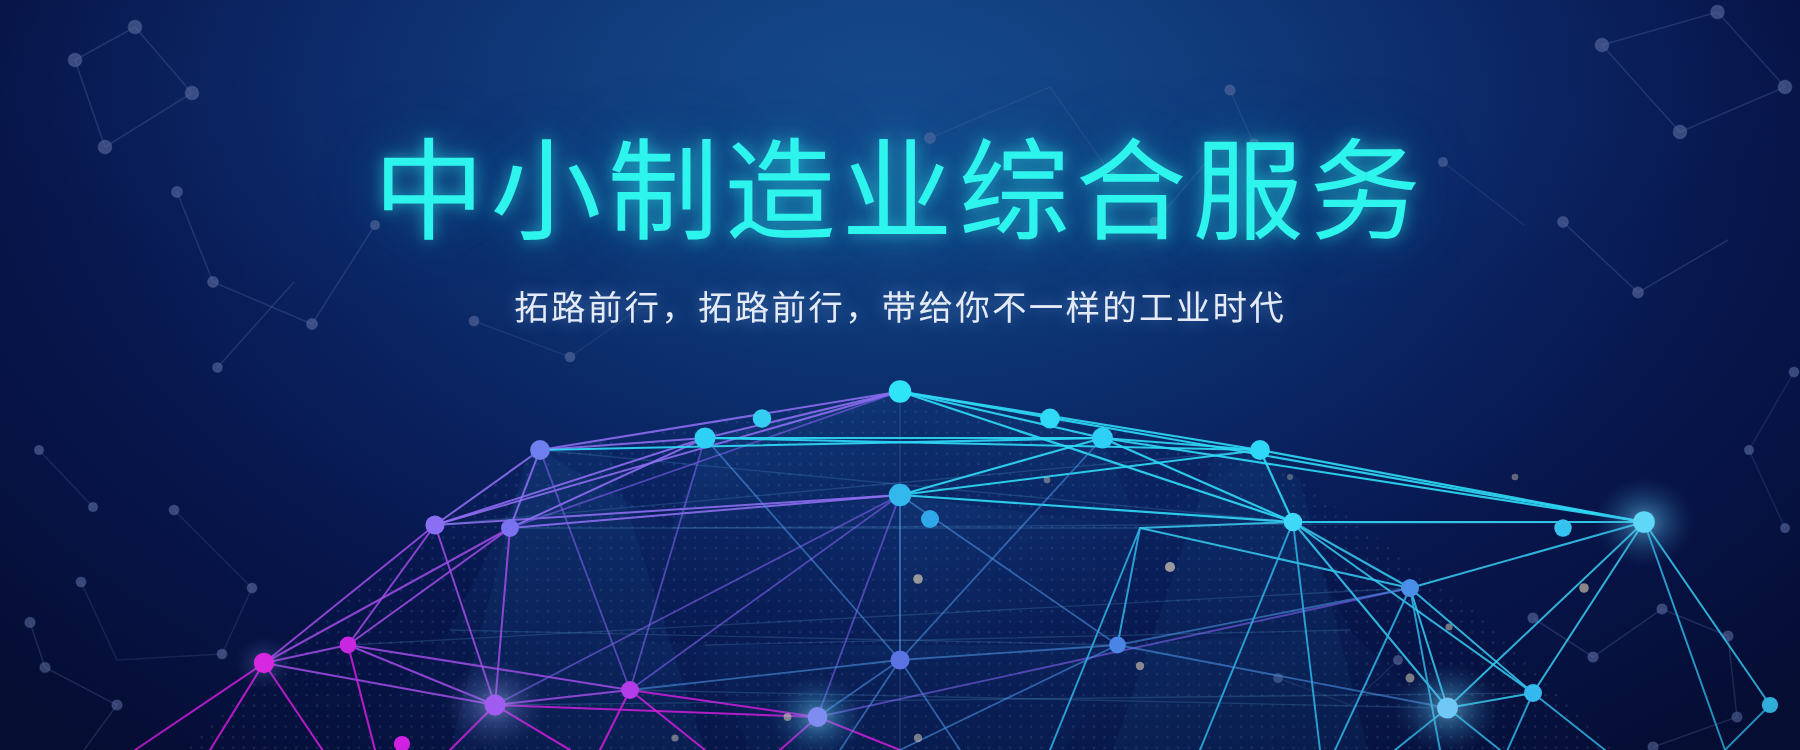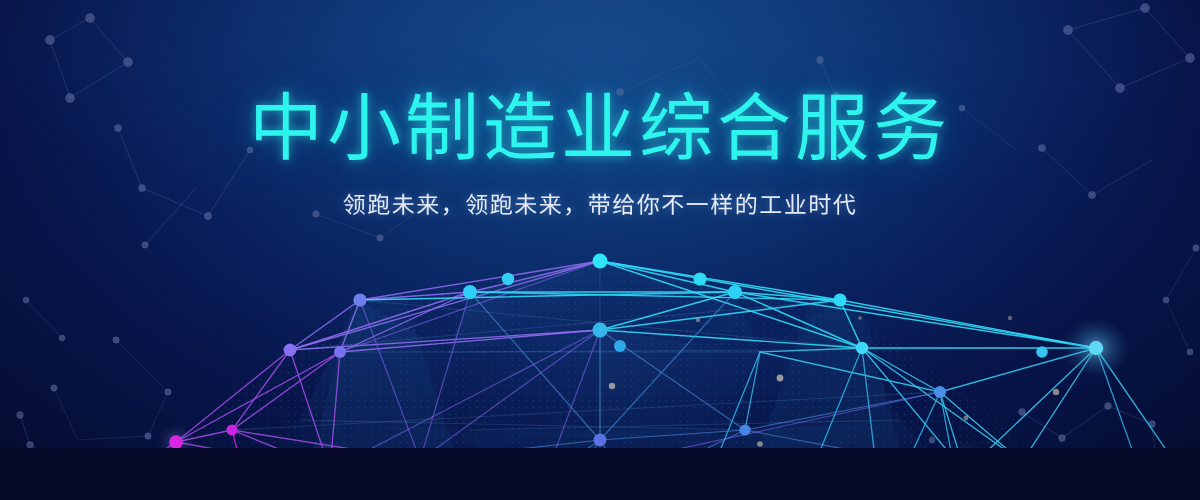--- a/index.html
+++ b/index.html
@@ -4,21 +4,21 @@
 <title>中小制造业综合服务</title>
 <style>
   html,body{margin:0;padding:0;background:#060a28;}
   body{
     font-family:"Liberation Sans","DejaVu Sans",sans-serif;
     -webkit-font-smoothing:antialiased;
   }
   .banner{
     position:relative;
     width:1200px;
-    height:448px;
+    height:500px;
     overflow:hidden;
     background:#0b1747;
   }
   
   .bg-base{
     position:absolute; inset:0;
     background:
       radial-gradient(ellipse 820px 520px at 50% 18%, #124483 0%, #0d3573 26%, #0a2260 50%, #07154a 72%, #050e36 100%);
   }
   .bg-vignette{
@@ -359,16 +359,16 @@
       <circle cx="232" cy="430" r="5.6" fill="#c826e0"></circle>
       <circle cx="176" cy="442" r="6.8" fill="#d827e0"></circle>
       <circle cx="268" cy="496" r="5.4" fill="#d020e2"></circle>
     </g>
   </svg>
 
   <div class="bg-vignette"></div>
 
   <div class="text-wrap">
     <h1 class="title">中小制造业综合服务</h1>
-    <p class="subtitle">领跑未来，领跑未来，带给你不一样的工业时代</p>
+    <p class="subtitle">拓路前行，拓路前行，带给你不一样的工业时代</p>
   </div>
 
 </div>
 
 </body></html>

